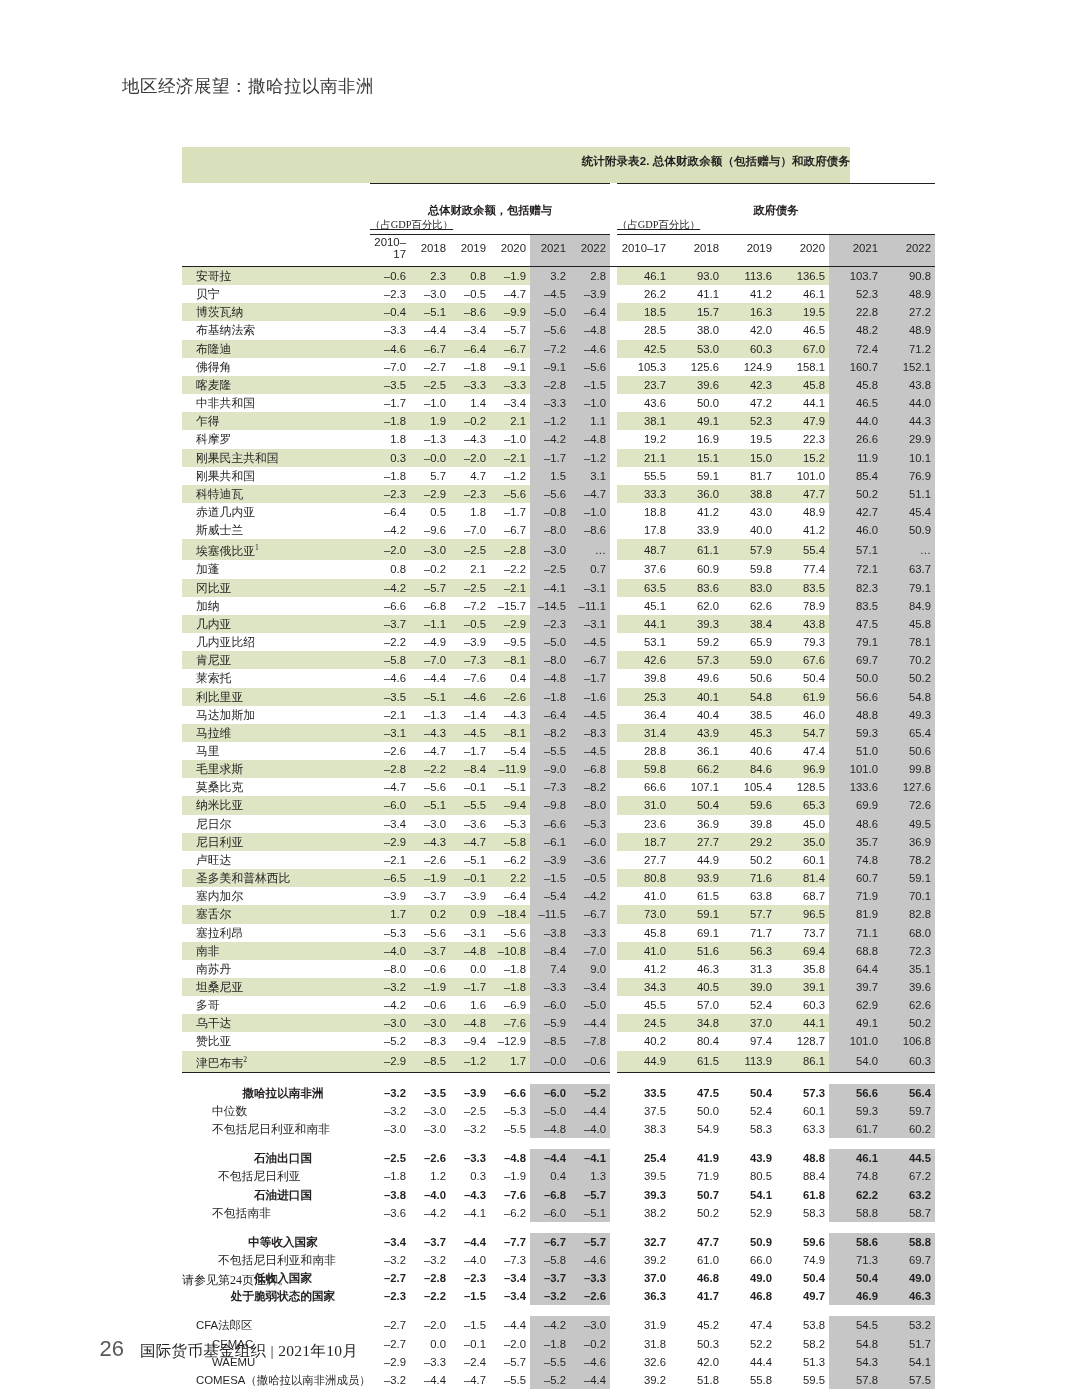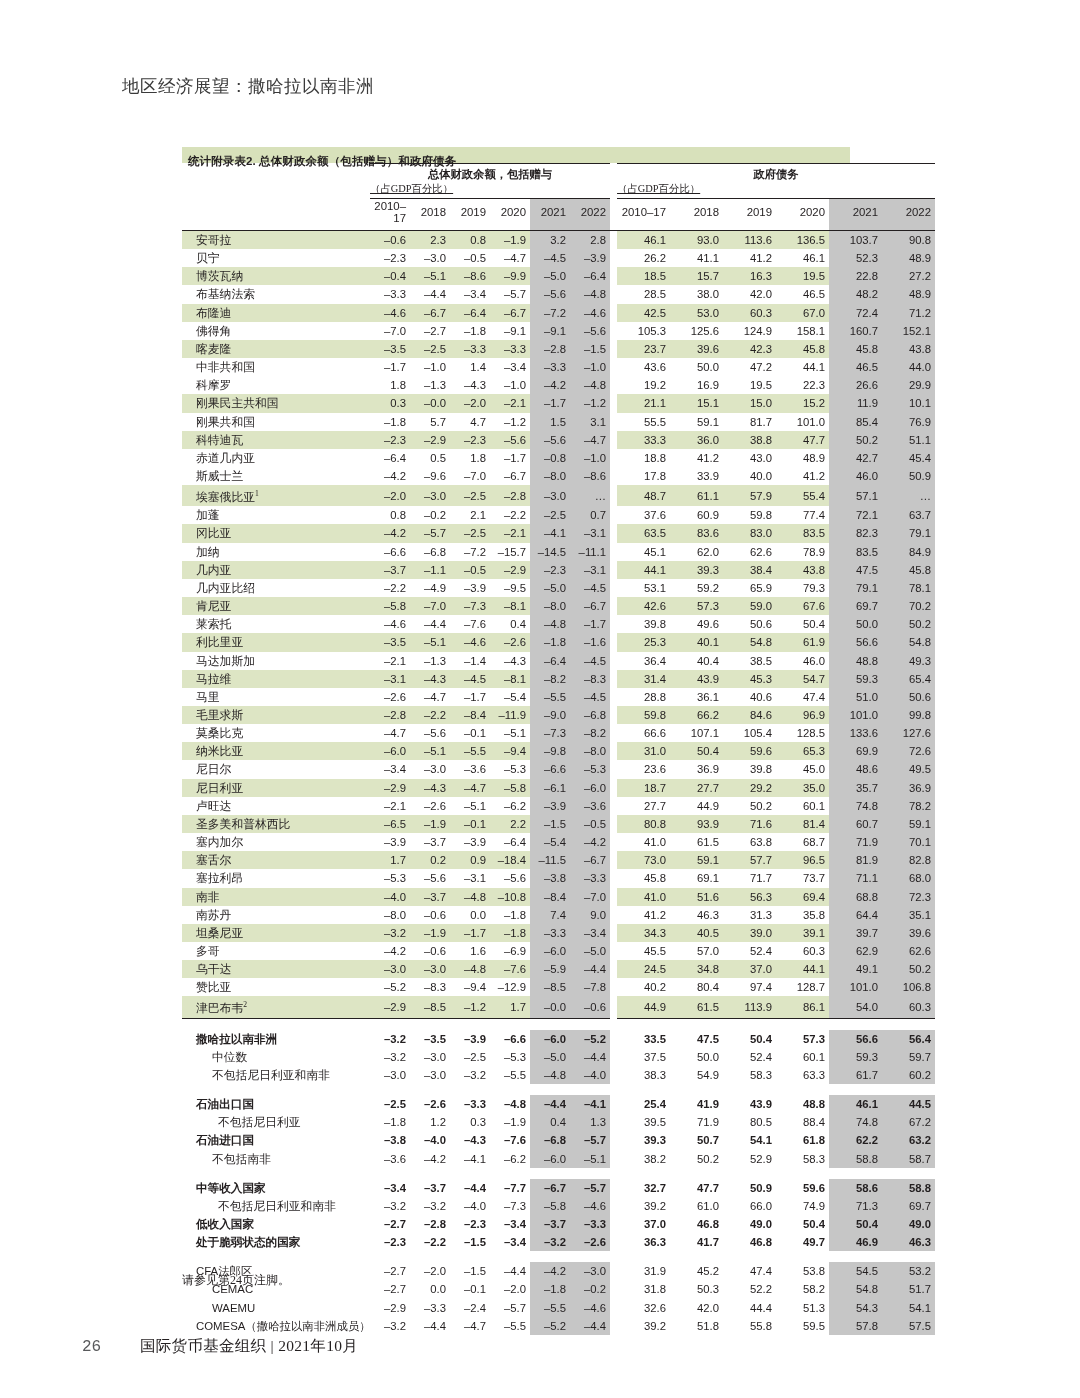--- a/index.html
+++ b/index.html
@@ -31,23 +31,24 @@
   
   #table-block {
     position: absolute;
     left: 182px;
     top: 147px;
     width: 668px;
   }
 
   #table-title-band {
     background: #d8e1bb;
-    height: 16px;
+    height: 36px;
     padding: 4px 0 0 6px;
     box-sizing: border-box;
+    text-align: right;
   }
   #table-title-band .title-text {
     font-family: "Liberation Sans", "DejaVu Sans", sans-serif;
     font-weight: bold;
     font-size: 11.5px;
     color: #231f20;
     letter-spacing: 0.1px;
   }
 
   table.stat {
@@ -62,21 +63,21 @@
   col.c-n    { width: 40px; }
   col.c-w    { width: 53px; }
   col.c-gap  { width: 7px; }
 
   
   tr.hdr-group td {
     text-align: center;
     font-family: "Liberation Sans", "DejaVu Sans", sans-serif;
     font-weight: bold;
     font-size: 11.3px;
-    padding: 3px 0 0 0;
+    padding: 19px 0 0 0;
     border-top: 1.6px solid #231f20;
   }
   tr.hdr-group td.nb { border-top: none; }
 
   tr.hdr-sub td {
     text-align: left;
     font-size: 10.4px;
     padding: 0 0 2px 0;
     text-decoration: underline;
   }
@@ -110,21 +111,21 @@
   tr.data { height: 18.15px; }
   tr.data td { height: 18.15px; line-height: 18.15px; }
 
   
   tr.band td.greenable { background: #dde5c4; }
 
   
   td.shade { background: #c6c6c6; }
 
   tr.bold td { font-weight: bold; }
-  tr.bold td.name { font-family: "Liberation Sans", "DejaVu Sans", sans-serif; font-size: 11.6px; }
+  tr.bold td.name { font-family: "Liberation Sans", "DejaVu Sans", sans-serif; font-size: 11.6px; text-align: center; }
 
   td.name.ind1 { padding-left: 30px; }
   td.name.ind2 { padding-left: 36px; }
   td.name.lat  { font-family: "Liberation Sans", "DejaVu Sans", sans-serif; font-size: 11.4px; }
 
   tr.spacer td { height: 9px; line-height: 9px; font-size: 0; }
 
   
   tr.split .lower { vertical-align: bottom; padding-bottom: 0; position: relative; top: 7px; }
 
@@ -142,24 +143,25 @@
 
   
   #page-footer {
     position: absolute;
     left: 82px;
     top: 1336px;
     display: flex;
     align-items: baseline;
   }
   #page-number {
-    font-family: Liberation Mono, monospace;
-    font-size: 16px;
+    font-family: Liberation Sans, sans-serif;
+    font-size: 22px;
     color: #58595b;
     width: 42px;
+    text-align: right;
   }
   #footer-text {
     font-size: 15.5px;
     color: #231f20;
     letter-spacing: 0.3px;
     margin-left: 16px;
   }
 </style>
 </head>
 <body>
@@ -339,20 +341,36 @@
           <td class="num shade">–3.3</td>
           <td class="num shade">–1.0</td>
           <td class="gap"></td>
           <td class="num greenable">43.6</td>
           <td class="num greenable">50.0</td>
           <td class="num greenable">47.2</td>
           <td class="num greenable">44.1</td>
           <td class="num shade">46.5</td>
           <td class="num shade">44.0</td>
         </tr>
+        <tr class="data band">
+          <td class="name greenable"><span>乍得</span></td>
+          <td class="num greenable">–1.8</td>
+          <td class="num greenable">1.9</td>
+          <td class="num greenable">–0.2</td>
+          <td class="num greenable">2.1</td>
+          <td class="num shade">–1.2</td>
+          <td class="num shade">1.1</td>
+          <td class="gap"></td>
+          <td class="num greenable">38.1</td>
+          <td class="num greenable">49.1</td>
+          <td class="num greenable">52.3</td>
+          <td class="num greenable">47.9</td>
+          <td class="num shade">44.0</td>
+          <td class="num shade">44.3</td>
+        </tr>
         <tr class="data">
           <td class="name greenable"><span>科摩罗</span></td>
           <td class="num greenable">1.8</td>
           <td class="num greenable">–1.3</td>
           <td class="num greenable">–4.3</td>
           <td class="num greenable">–1.0</td>
           <td class="num shade">–4.2</td>
           <td class="num shade">–4.8</td>
           <td class="gap"></td>
           <td class="num greenable">19.2</td>

